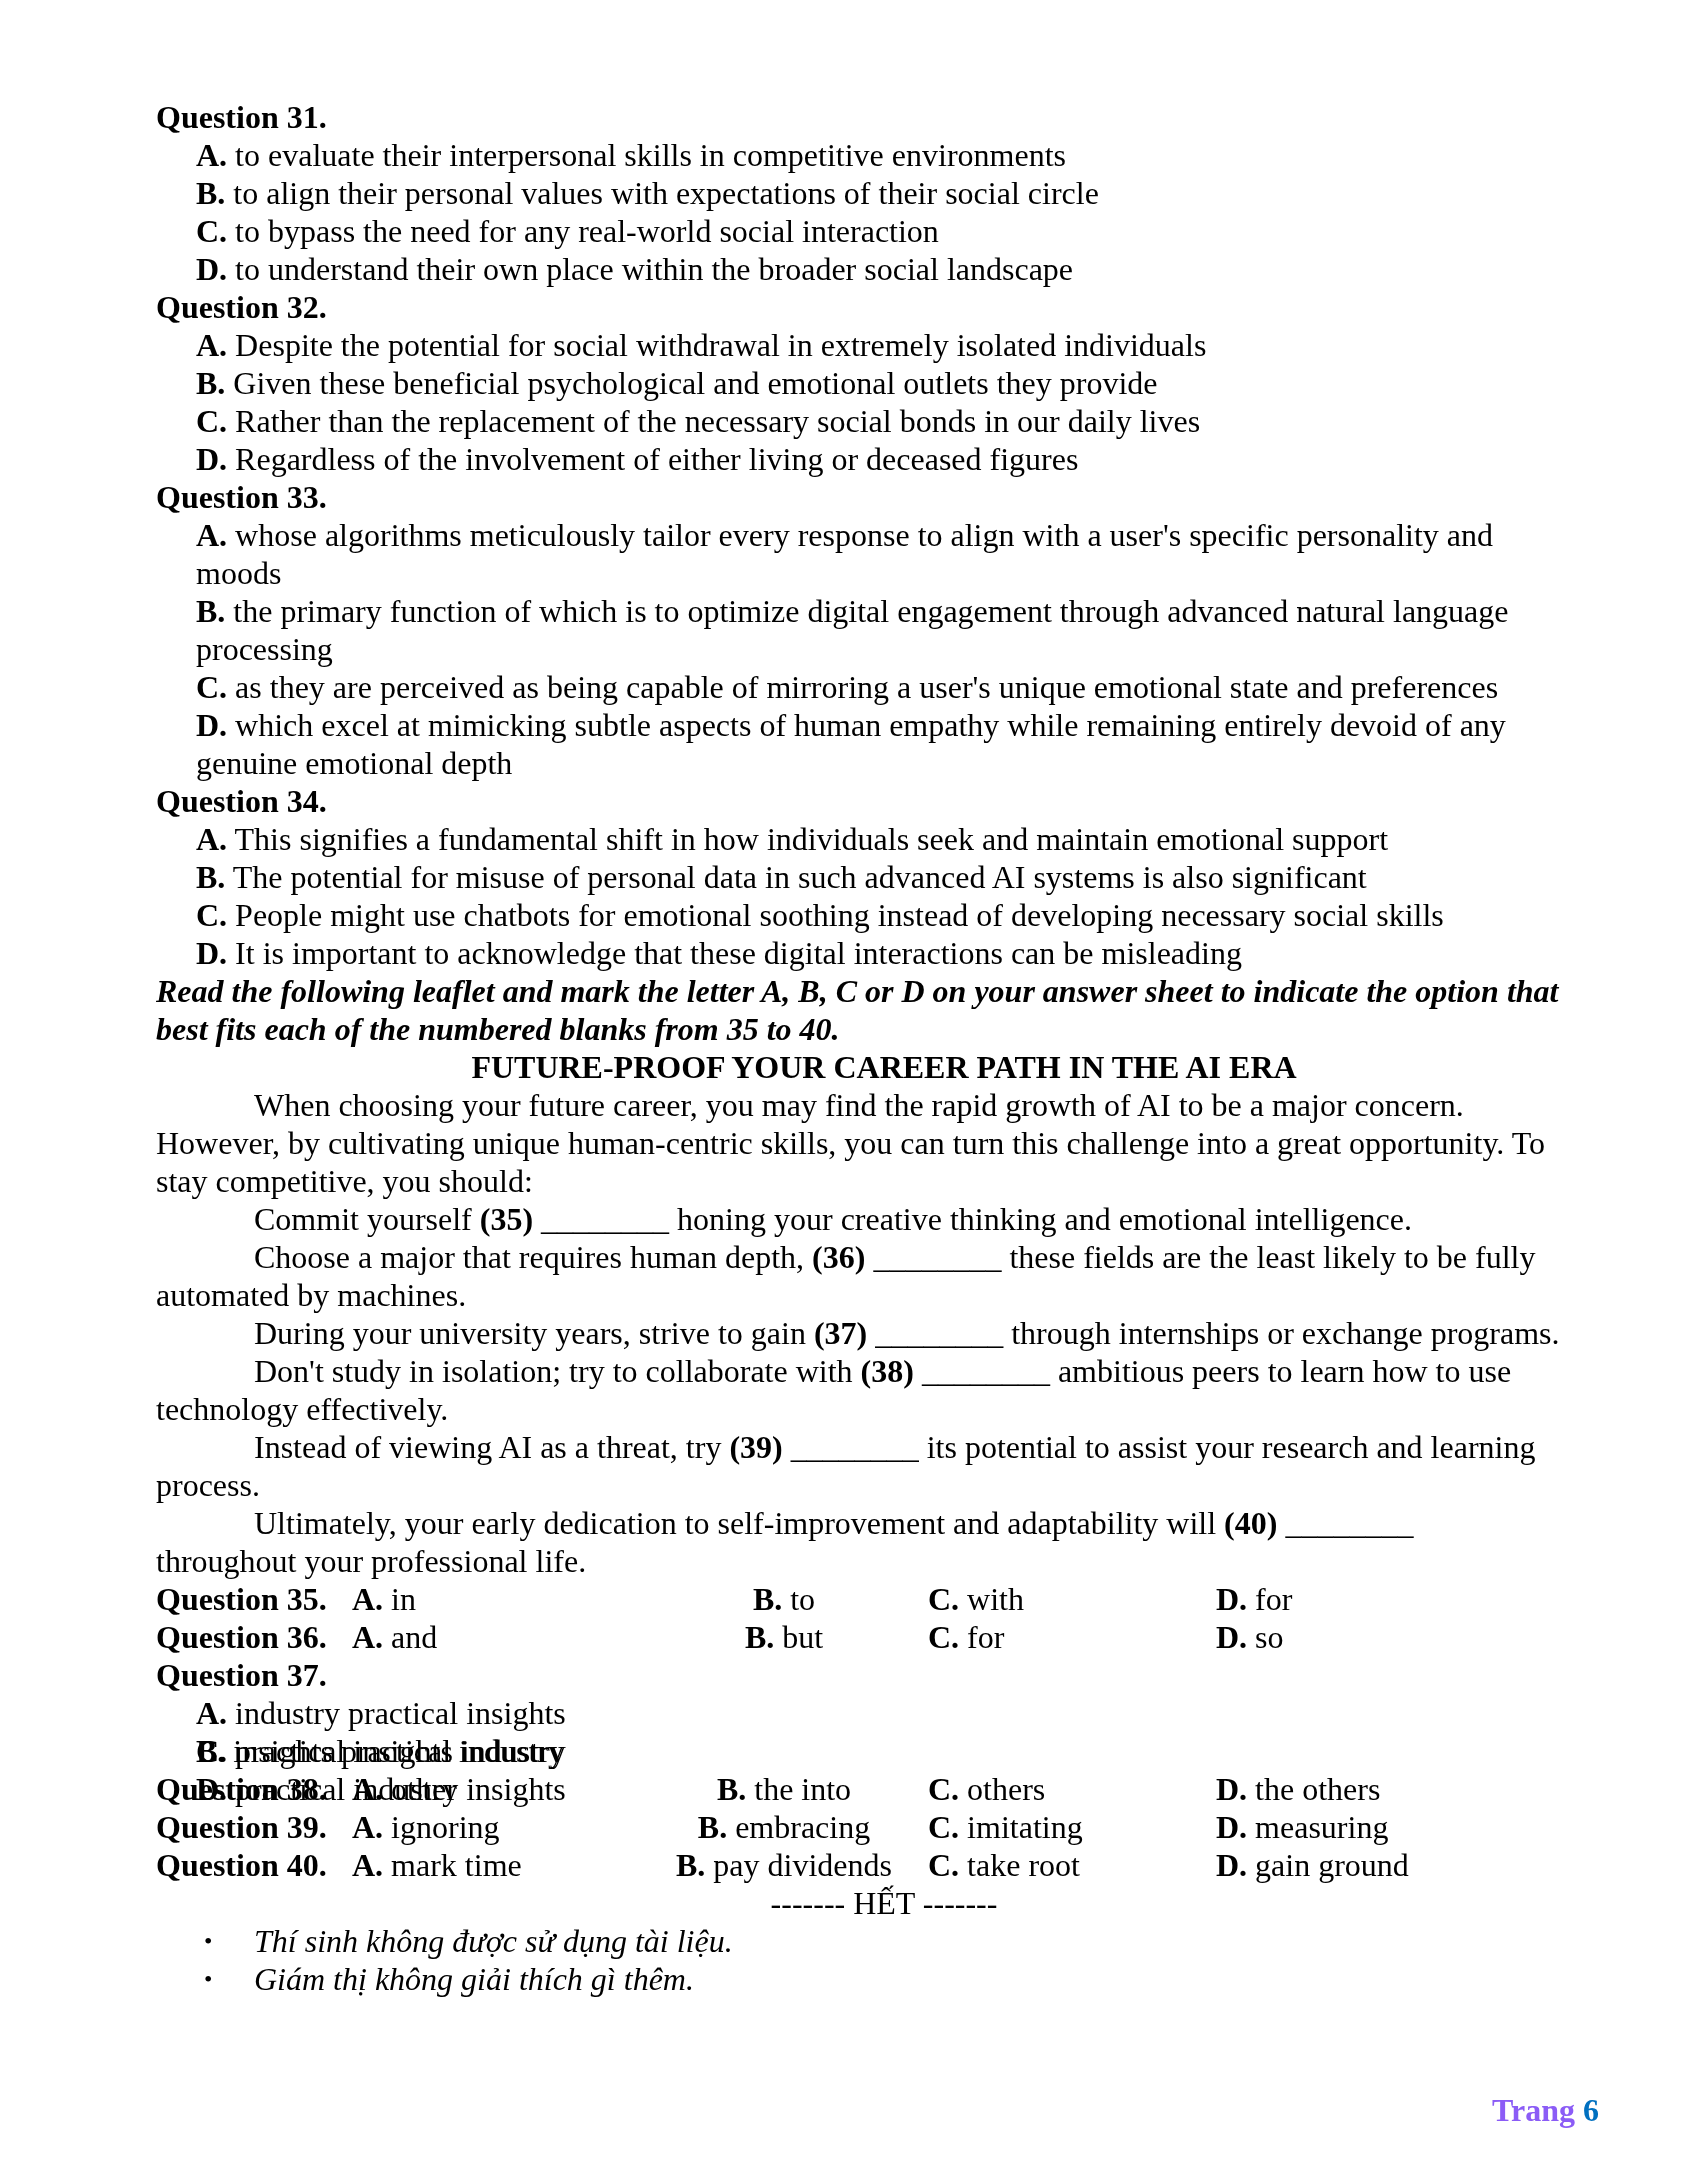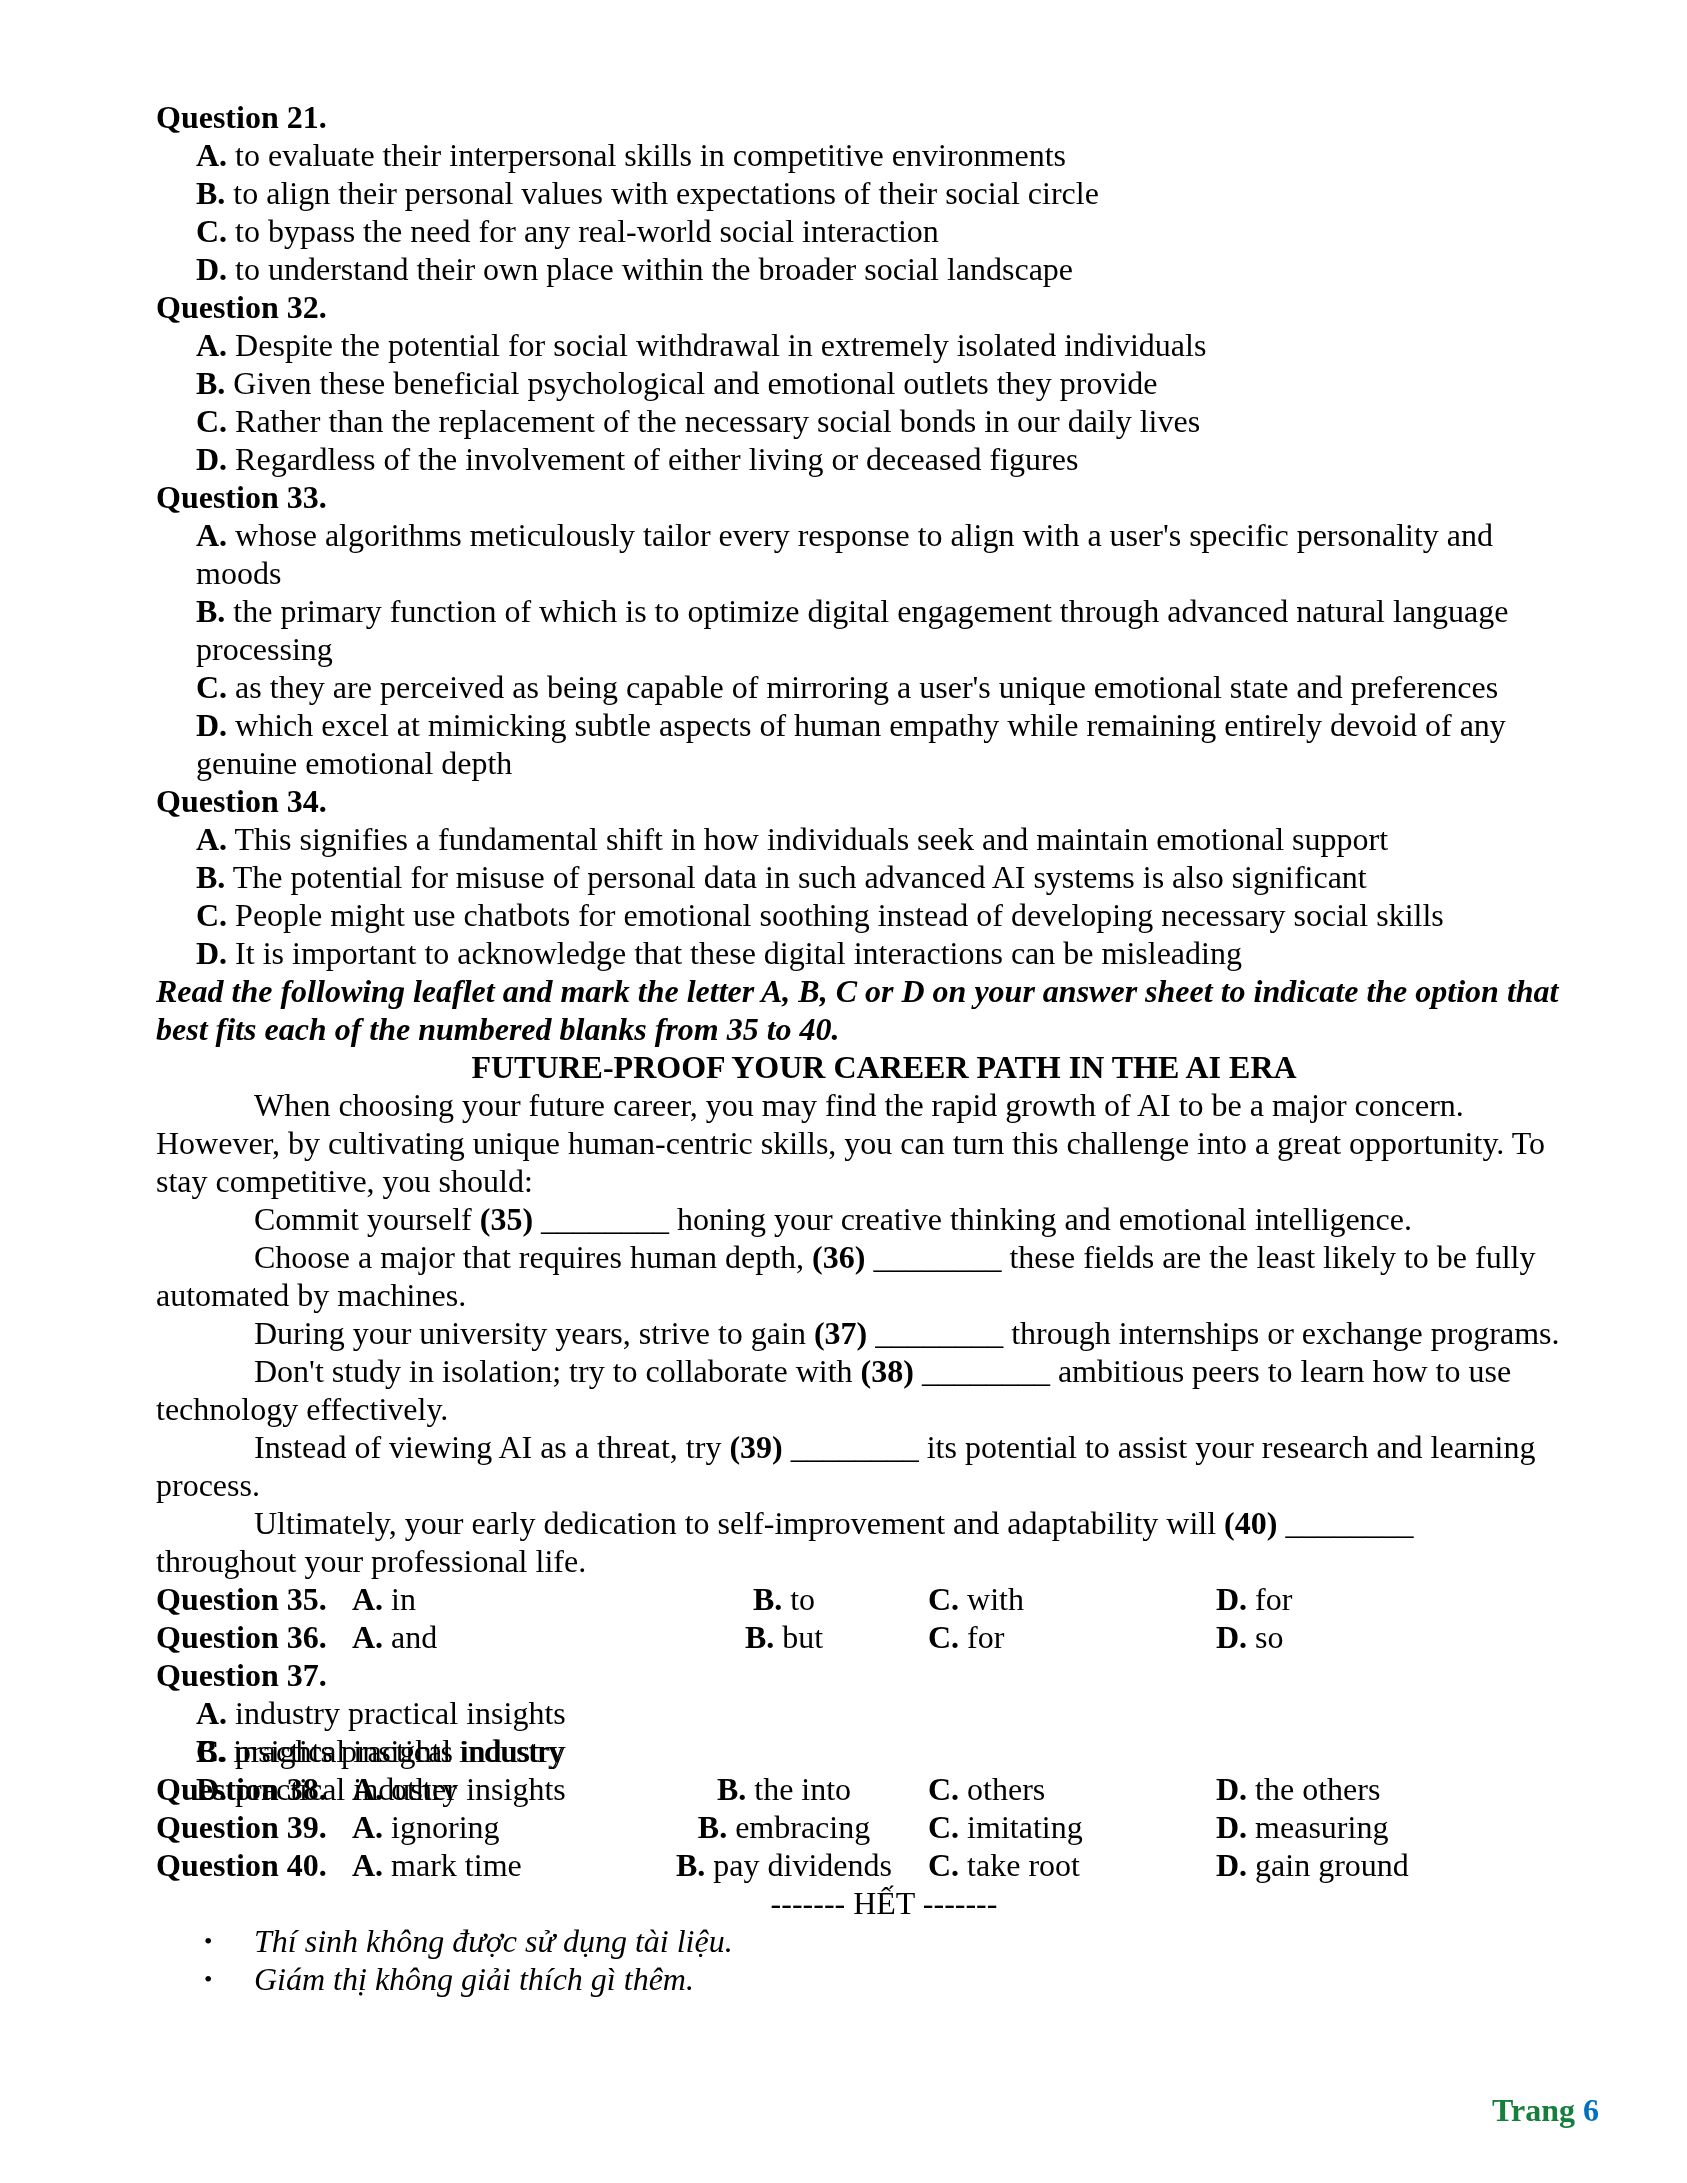--- a/index.html
+++ b/index.html
@@ -22,29 +22,29 @@
   .grid4 .c2 { width: 288px; text-align: center; }
   .grid4 .c3 { width: 288px; }
   .grid4 .c4 { width: 265px; }
   .grid2 { display: flex; height: 38px; white-space: nowrap; padding-left: 40px; flex-direction: column; }
   .grid2 .c1 { width: 696px; }
   .het { text-align: center; font-weight: normal; }
   .notes { list-style: none; padding: 0; margin: 0; }
   .notes li { font-style: italic; height: 38px; position: relative; padding-left: 98px; }
   .notes li .bullet { position: absolute; left: 48px; font-style: normal; font-size: 24px; }
   .footer { position: absolute; left: 1492px; top: 2091px; font-weight: bold; font-size: 32px; }
-  .footer .word { color: #15803d; }
+  .footer .word { color: #8b5cf6; }
   .footer .num { color: #0070c0; }
 </style>
 </head>
 <body>
 
 <div class="page">
 
-  <div class="line q-title">Question 21.</div>
+  <div class="line q-title">Question 31.</div>
   <div class="line opt"><span class="b">A.</span><span> to evaluate their interpersonal skills in competitive environments</span></div>
   <div class="line opt"><span class="b">B.</span><span> to align their personal values with expectations of their social circle</span></div>
   <div class="line opt"><span class="b">C.</span><span> to bypass the need for any real-world social interaction</span></div>
   <div class="line opt"><span class="b">D.</span><span> to understand their own place within the broader social landscape</span></div>
 
   <div class="line q-title">Question 32.</div>
   <div class="line opt"><span class="b">A.</span><span> Despite the potential for social withdrawal in extremely isolated individuals</span></div>
   <div class="line opt"><span class="b">B.</span><span> Given these beneficial psychological and emotional outlets they provide</span></div>
   <div class="line opt"><span class="b">C.</span><span> Rather than the replacement of the necessary social bonds in our daily lives</span></div>
   <div class="line opt"><span class="b">D.</span><span> Regardless of the involvement of either living or deceased figures</span></div>

